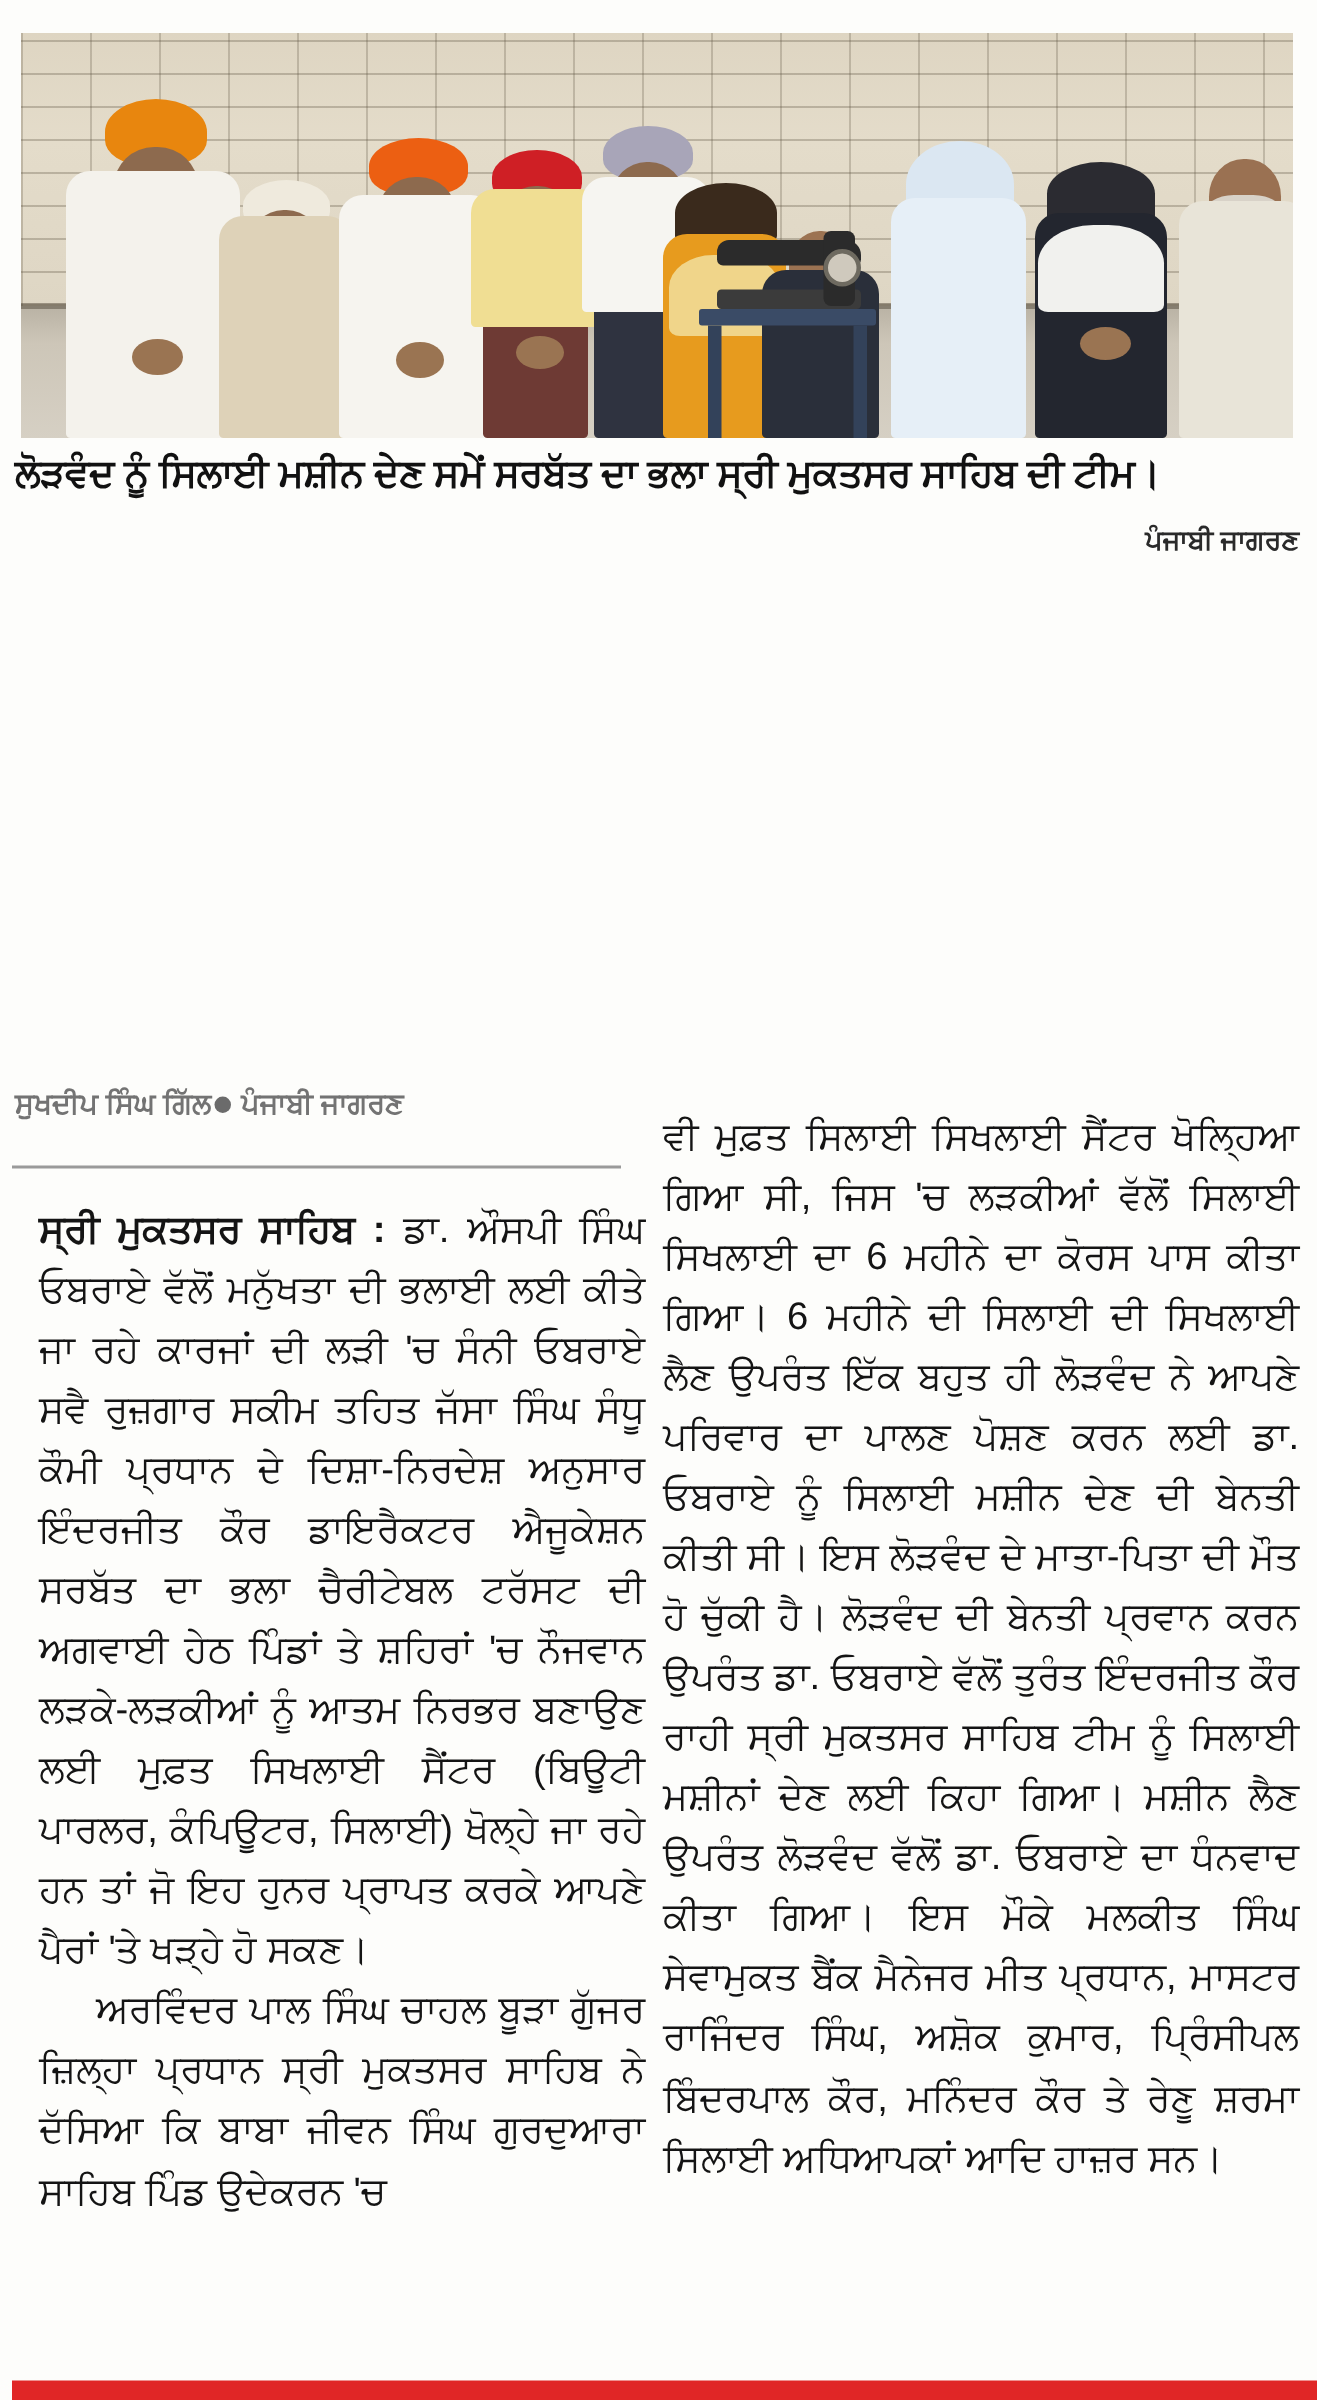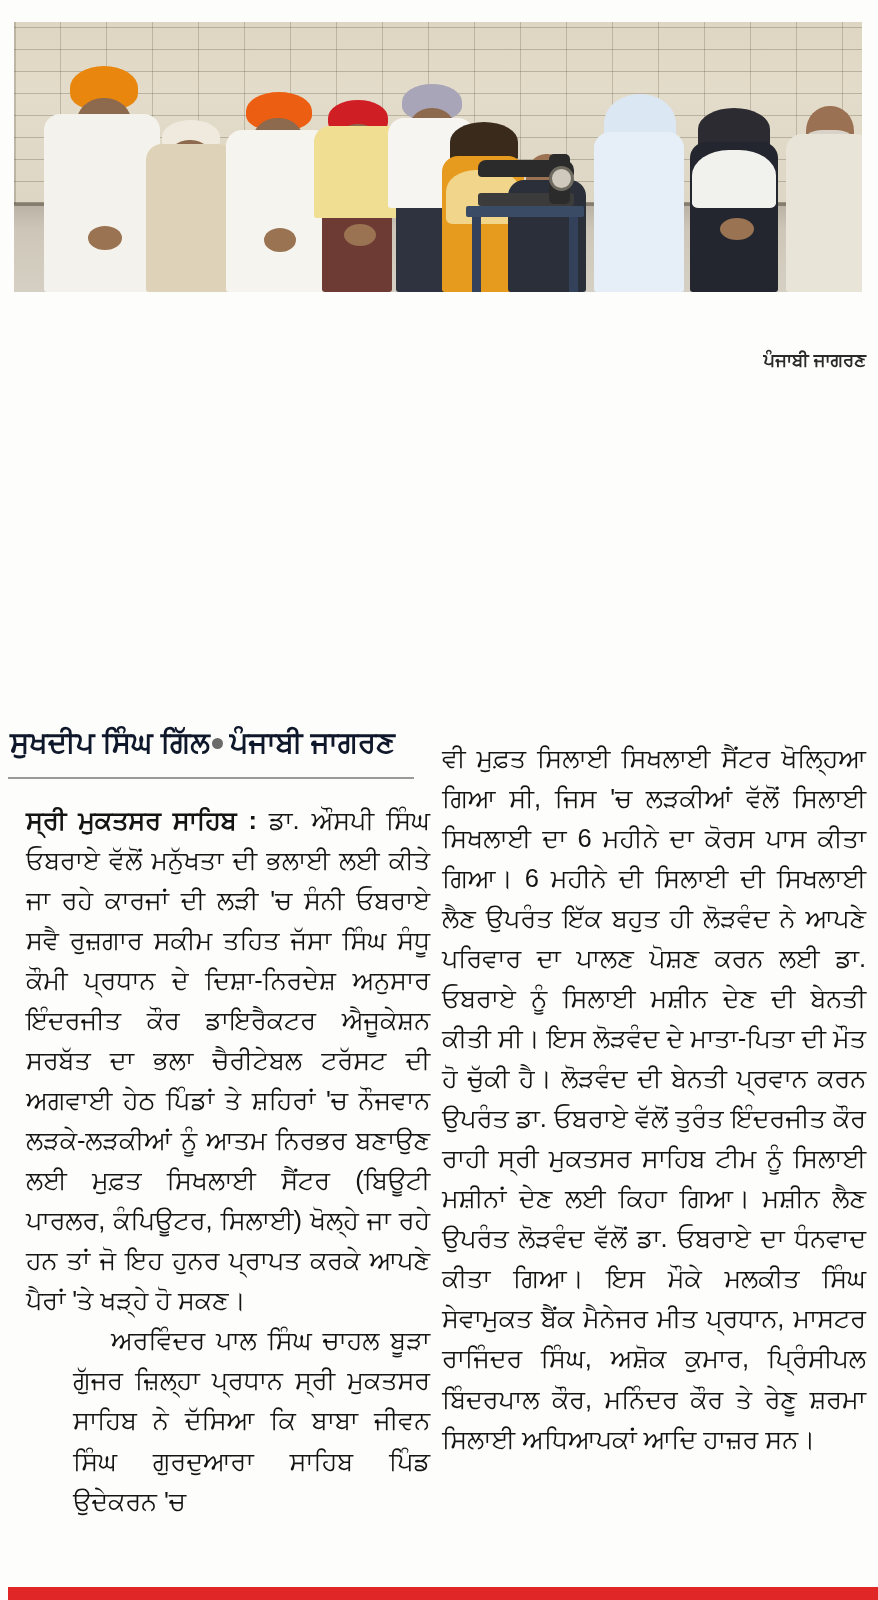--- a/index.html
+++ b/index.html
@@ -156,23 +156,23 @@
     color: #0d0d0d;
     letter-spacing: -1px;
   }
 
   
   .byline {
     position: absolute;
     left: 10px;
     top: 726px;
     width: 404px;
-    font-size: 29px;
+    font-size: 19px;
     font-weight: 700;
-    color: #0f172a;
+    color: #737373;
     white-space: nowrap;
   }
   .byline-dot {
     display: inline-block;
     width: 11px; height: 11px;
     border-radius: 50%;
     background: #6b6b6b;
     margin: 0 7px 1px 2px;
     vertical-align: middle;
   }
@@ -192,21 +192,21 @@
     font-size: 25.5px;
     line-height: 1.57;
     color: #141414;
     text-align: justify;
     text-justify: inter-word;
     letter-spacing: -0.1px;
   }
   .col-left  { left: 26px;  width: 404px; }
   .col-right { left: 442px; width: 424px; top: 738px; }
   .col p { margin: 0; }
-  .col p + p { text-indent: 38px; margin-left: 47px; }
+  .col p + p { text-indent: 38px; }
   .lead { font-weight: 700; }
 
   
   .bottom-bar {
     position: absolute;
     left: 8px;
     bottom: 0px;
     width: 870px;
     height: 13px;
     background: #e02626;
@@ -302,20 +302,21 @@
       </div>
 
       <div class="p" style="left:772px; width:86px; height:236px;">
         <div class="head" style="left:20px; top:50px; width:48px; height:52px; background:#9a7152;"></div>
         <div class="beard" style="left:16px; top:74px; width:54px; height:36px; background:#d8d2c8;"></div>
         <div class="body" style="left:0px; width:86px; height:158px; background:#e8e4d8;"></div>
       </div>
     </div>
   </div>
 
+  <div class="caption">ਲੋੜਵੰਦ ਨੂੰ ਸਿਲਾਈ ਮਸ਼ੀਨ ਦੇਣ ਸਮੇਂ ਸਰਬੱਤ ਦਾ ਭਲਾ ਸ੍ਰੀ ਮੁਕਤਸਰ ਸਾਹਿਬ ਦੀ ਟੀਮ।</div>
   <div class="caption-credit">ਪੰਜਾਬੀ ਜਾਗਰਣ</div>
 
 
   <div class="byline">
     <span>ਸੁਖਦੀਪ ਸਿੰਘ ਗਿੱਲ</span><span class="byline-dot"></span><span>ਪੰਜਾਬੀ ਜਾਗਰਣ</span>
   </div>
   <div class="byline-rule"></div>
 
   <div class="col col-left">
     <p><span class="lead">ਸ੍ਰੀ ਮੁਕਤਸਰ ਸਾਹਿਬ :</span> <span>ਡਾ. ਔਸਪੀ ਸਿੰਘ ਓਬਰਾਏ ਵੱਲੋਂ ਮਨੁੱਖਤਾ ਦੀ ਭਲਾਈ ਲਈ ਕੀਤੇ ਜਾ ਰਹੇ ਕਾਰਜਾਂ ਦੀ ਲੜੀ 'ਚ ਸੰਨੀ ਓਬਰਾਏ ਸਵੈ ਰੁਜ਼ਗਾਰ ਸਕੀਮ ਤਹਿਤ ਜੱਸਾ ਸਿੰਘ ਸੰਧੂ ਕੌਮੀ ਪ੍ਰਧਾਨ ਦੇ ਦਿਸ਼ਾ-ਨਿਰਦੇਸ਼ ਅਨੁਸਾਰ ਇੰਦਰਜੀਤ ਕੌਰ ਡਾਇਰੈਕਟਰ ਐਜੂਕੇਸ਼ਨ ਸਰਬੱਤ ਦਾ ਭਲਾ ਚੈਰੀਟੇਬਲ ਟਰੱਸਟ ਦੀ ਅਗਵਾਈ ਹੇਠ ਪਿੰਡਾਂ ਤੇ ਸ਼ਹਿਰਾਂ 'ਚ ਨੌਜਵਾਨ ਲੜਕੇ-ਲੜਕੀਆਂ ਨੂੰ ਆਤਮ ਨਿਰਭਰ ਬਣਾਉਣ ਲਈ ਮੁਫ਼ਤ ਸਿਖਲਾਈ ਸੈਂਟਰ (ਬਿਊਟੀ ਪਾਰਲਰ, ਕੰਪਿਊਟਰ, ਸਿਲਾਈ) ਖੋਲ੍ਹੇ ਜਾ ਰਹੇ ਹਨ ਤਾਂ ਜੋ ਇਹ ਹੁਨਰ ਪ੍ਰਾਪਤ ਕਰਕੇ ਆਪਣੇ ਪੈਰਾਂ 'ਤੇ ਖੜ੍ਹੇ ਹੋ ਸਕਣ।</span></p>

